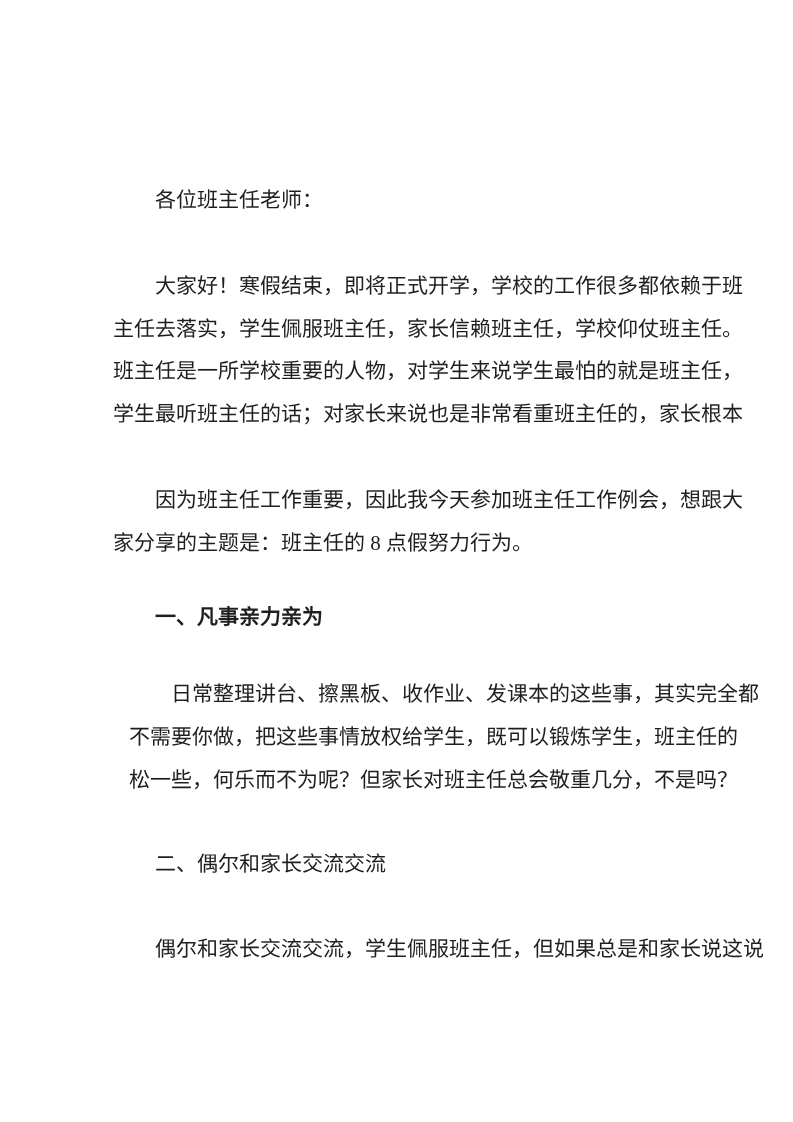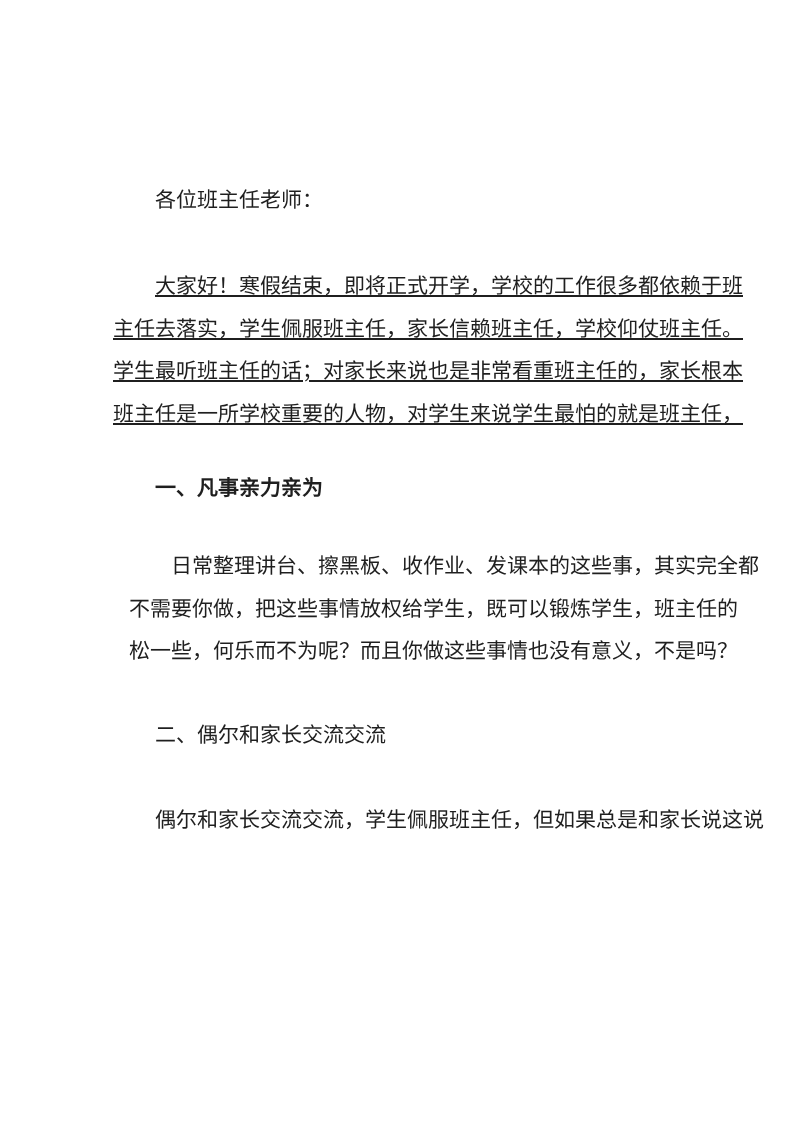--- a/index.html
+++ b/index.html
@@ -30,52 +30,56 @@
     font-size: 21px;
     line-height: 42.8px;
     height: 42.8px;
     white-space: nowrap;
     letter-spacing: 0;
   }
   .line.first {
     padding-left: 42px; 
   }
   
-  .gap-a { margin-top: 43px; text-decoration: underline; }
+  .gap-a { margin-top: 43px; }
   .gap-b { margin-top: 31px; font-weight: bold; }
   .gap-c { margin-top: 35px; margin-left: 16px; }
   .gap-d { margin-top: 41px; }
   .gap-e { margin-top: 42px; }
 </style>
 </head>
 <body>
 
 <div class="page">
   <div class="content">
 
     <div class="para">
       <div class="line first">各位班主任老师：</div>
     </div>
 
     <div class="para gap-a">
       <div class="line first">大家好！寒假结束，即将正式开学，学校的工作很多都依赖于班</div>
       <div class="line">主任去落实，学生佩服班主任，家长信赖班主任，学校仰仗班主任。</div>
+      <div class="line">班主任是一所学校重要的人物，对学生来说学生最怕的就是班主任，</div>
       <div class="line">学生最听班主任的话；对家长来说也是非常看重班主任的，家长根本</div>
-      <div class="line">班主任是一所学校重要的人物，对学生来说学生最怕的就是班主任，</div>
     </div>
 
+    <div class="para gap-a">
+      <div class="line first">因为班主任工作重要，因此我今天参加班主任工作例会，想跟大</div>
+      <div class="line">家分享的主题是：班主任的 8 点假努力行为。</div>
+    </div>
 
     <div class="para gap-b">
       <div class="line first">一、凡事亲力亲为</div>
     </div>
 
     <div class="para gap-c">
       <div class="line first">日常整理讲台、擦黑板、收作业、发课本的这些事，其实完全都</div>
       <div class="line">不需要你做，把这些事情放权给学生，既可以锻炼学生，班主任的</div>
-      <div class="line">松一些，何乐而不为呢？而且你做这些事情也没有意义，不是吗？</div>
+      <div class="line">松一些，何乐而不为呢？但家长对班主任总会敬重几分，不是吗？</div>
     </div>
 
     <div class="para gap-d">
       <div class="line first">二、偶尔和家长交流交流</div>
     </div>
 
     <div class="para gap-e">
       <div class="line first">偶尔和家长交流交流，学生佩服班主任，但如果总是和家长说这说</div>
     </div>
 

